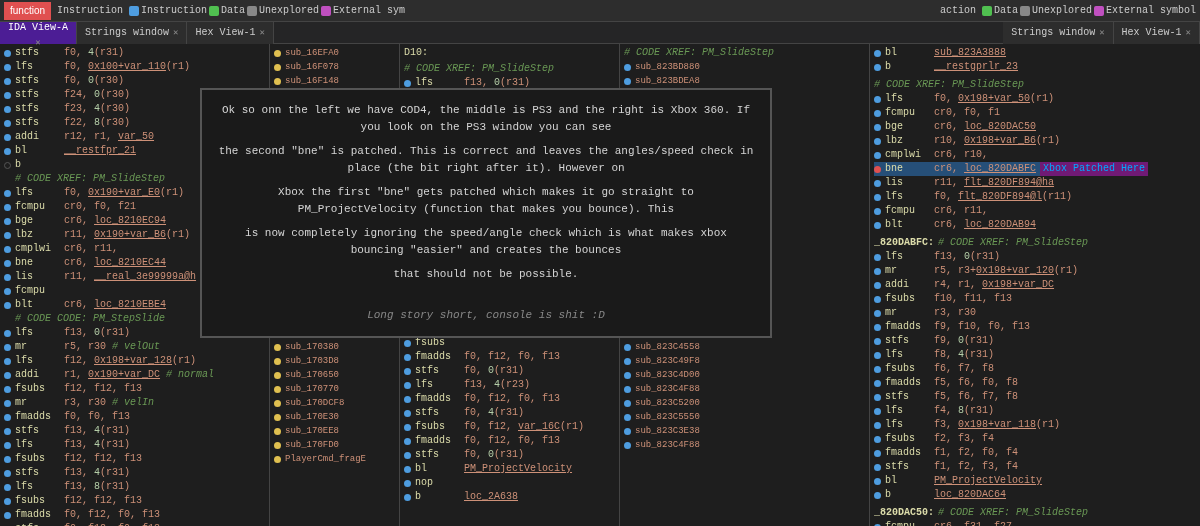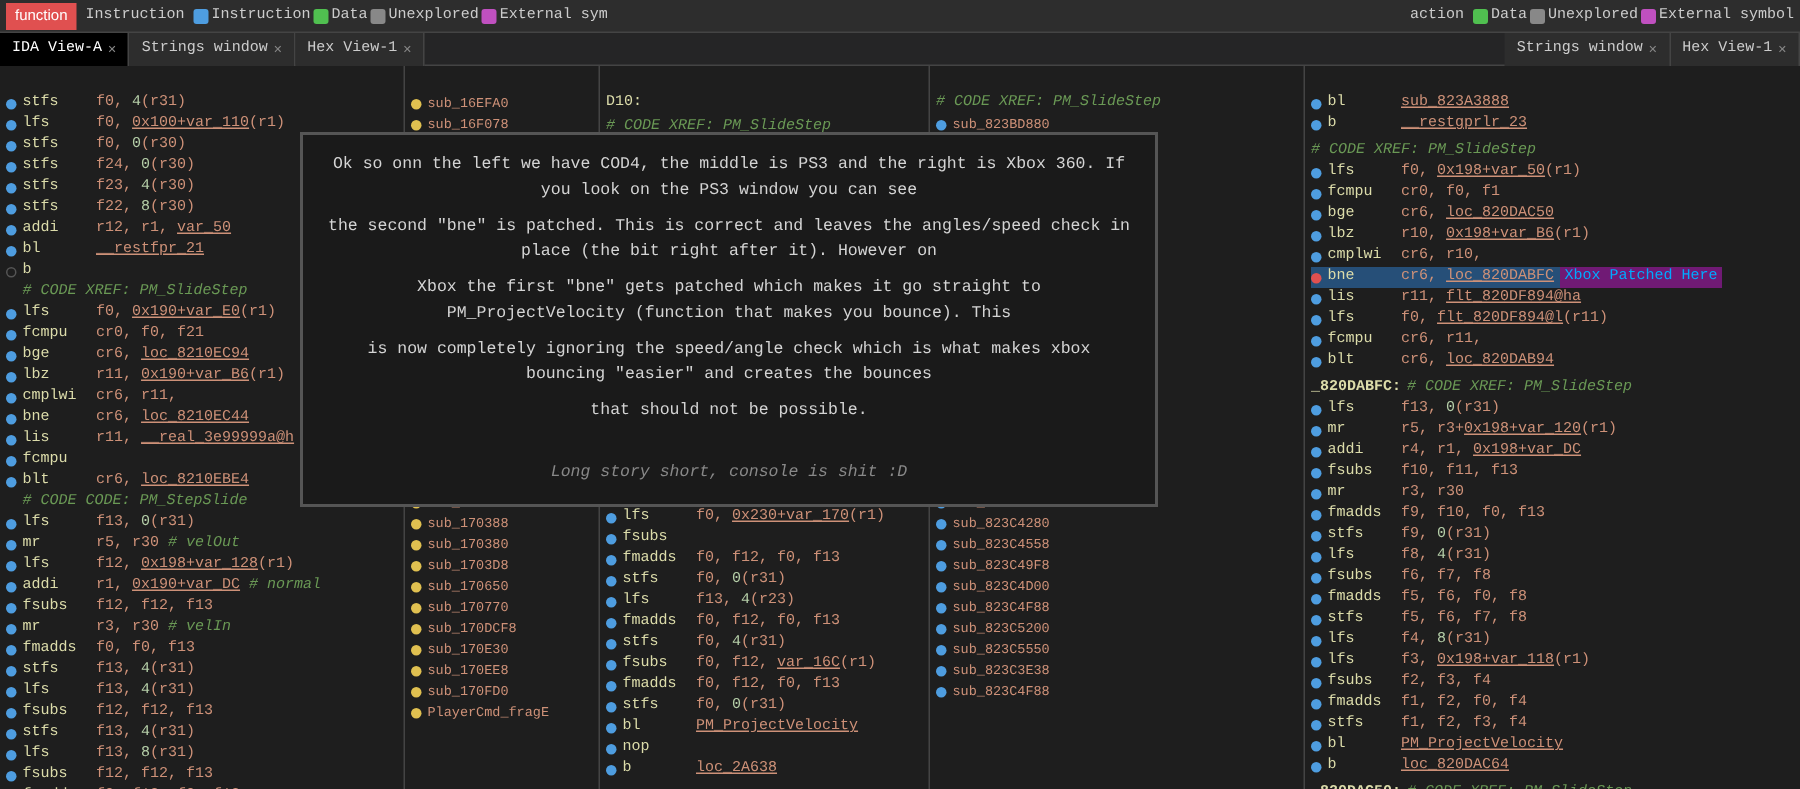--- a/index.html
+++ b/index.html
@@ -61,22 +61,23 @@
       padding: 0 8px;
       height: 22px;
       font-size: 10px;
       color: #ccc;
       background: #2d2d2d;
       border-right: 1px solid #444;
       cursor: pointer;
       gap: 4px;
     }
     .tab.active {
-      background: #000000;
+      background: #4c1d95;
       color: #fff;
+      flex-direction: column;
     }
     .tab-close {
       font-size: 9px;
       color: #888;
       cursor: pointer;
     }
 
     
     .main {
       display: flex;
@@ -87,21 +88,21 @@
     .code-panel {
       flex: 1;
       overflow: hidden;
       border-right: 1px solid #444;
       display: flex;
       flex-direction: column;
     }
     .code-lines {
       flex: 1;
       overflow: hidden;
-      padding: 18px 4px;
+      padding: 2px 4px;
       font-size: 10px;
       line-height: 14px;
     }
     .code-line {
       display: flex;
       align-items: center;
       gap: 4px;
       white-space: nowrap;
     }
     .dot {

